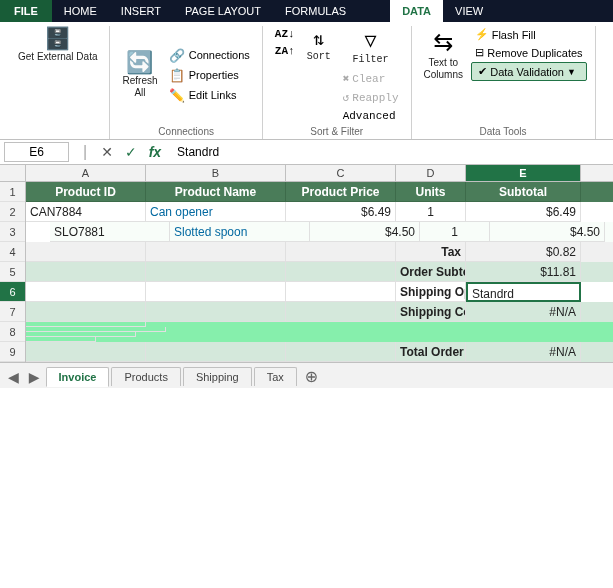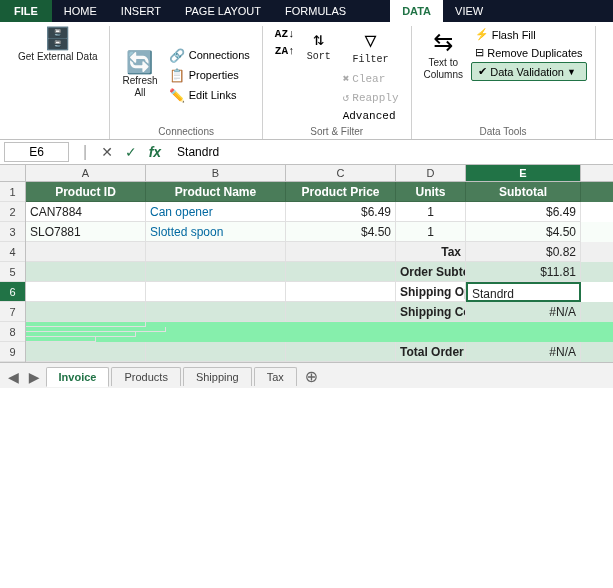--- a/index.html
+++ b/index.html
@@ -99,21 +99,21 @@
       color: #444;
       border-bottom: 1px solid #e0e0e0;
       line-height: 20px;
       cursor: pointer;
     }
     .row-num.active { background: #217346; color: #fff; }
 
     .grid { display: flex; flex-direction: column; flex: 1; overflow: hidden; }
     .grid-row { display: flex; height: 20px; min-height: 20px; }
     .grid-row.header-row { background: #4a7c59; }
-    .grid-row.alt { background: #f8fdf9; }
+    .grid-row.alt { background: #f8fdf9; margin-left: 24px; }
 
     .cell {
       border-right: 1px solid #e0e0e0;
       border-bottom: 1px solid #e0e0e0;
       padding: 2px 4px;
       font-size: 12px;
       overflow: hidden;
       white-space: nowrap;
       line-height: 16px;
       color: #222;

